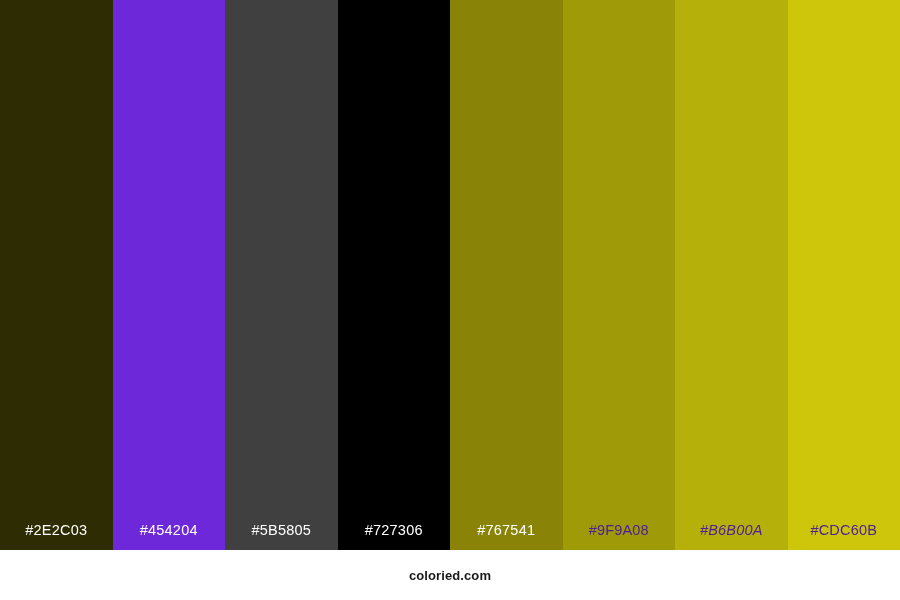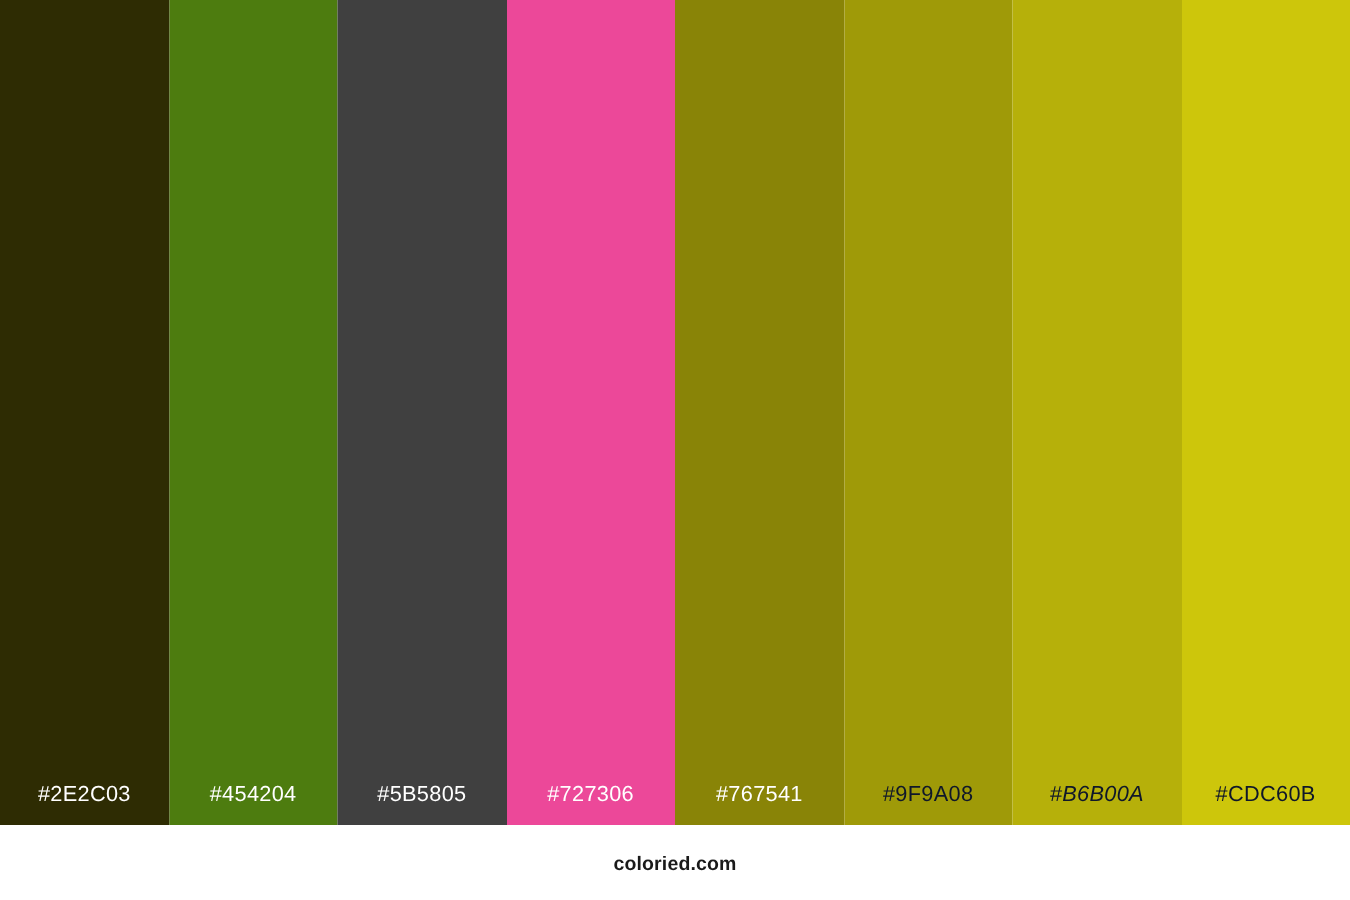--- a/index.html
+++ b/index.html
@@ -41,21 +41,21 @@
     text-align: center;
     font-size: 14.5px;
     font-weight: 400;
     letter-spacing: 0.2px;
     line-height: 1;
     margin-bottom: 13px;
     white-space: nowrap;
     user-select: none;
   }
   .label-light { color: #ffffff; }
-  .label-dark  { color: #0f172a; }
+  .label-dark  { color: #4c1d95; }
 
   #site-footer {
     width: 900px;
     height: 50px;
     background: #ffffff;
     display: flex;
     align-items: center;
     justify-content: center;
   }
   #site-footer .footer-text {
@@ -70,29 +70,29 @@
 <body>
 
 <div id="palette-page">
 
   <div id="swatch-strip">
 
     <div class="swatch" style="background-color: rgb(46, 44, 3);">
       <span class="swatch-label label-light">#2E2C03</span>
     </div>
 
-    <div class="swatch" style="background-color: #4d7c0f;">
+    <div class="swatch" style="background-color: #6d28d9;">
       <span class="swatch-label label-light">#454204</span>
     </div>
 
     <div class="swatch" style="background-color: #404040;">
       <span class="swatch-label label-light">#5B5805</span>
     </div>
 
-    <div class="swatch" style="background-color: #ec4899;">
+    <div class="swatch" style="background-color: #000000;">
       <span class="swatch-label label-light">#727306</span>
     </div>
 
     <div class="swatch" style="background-color: rgb(137, 132, 7);">
       <span class="swatch-label label-light">#767541</span>
     </div>
 
     <div class="swatch" style="background-color: rgb(159, 154, 8);">
       <span class="swatch-label label-dark">#9F9A08</span>
     </div>

